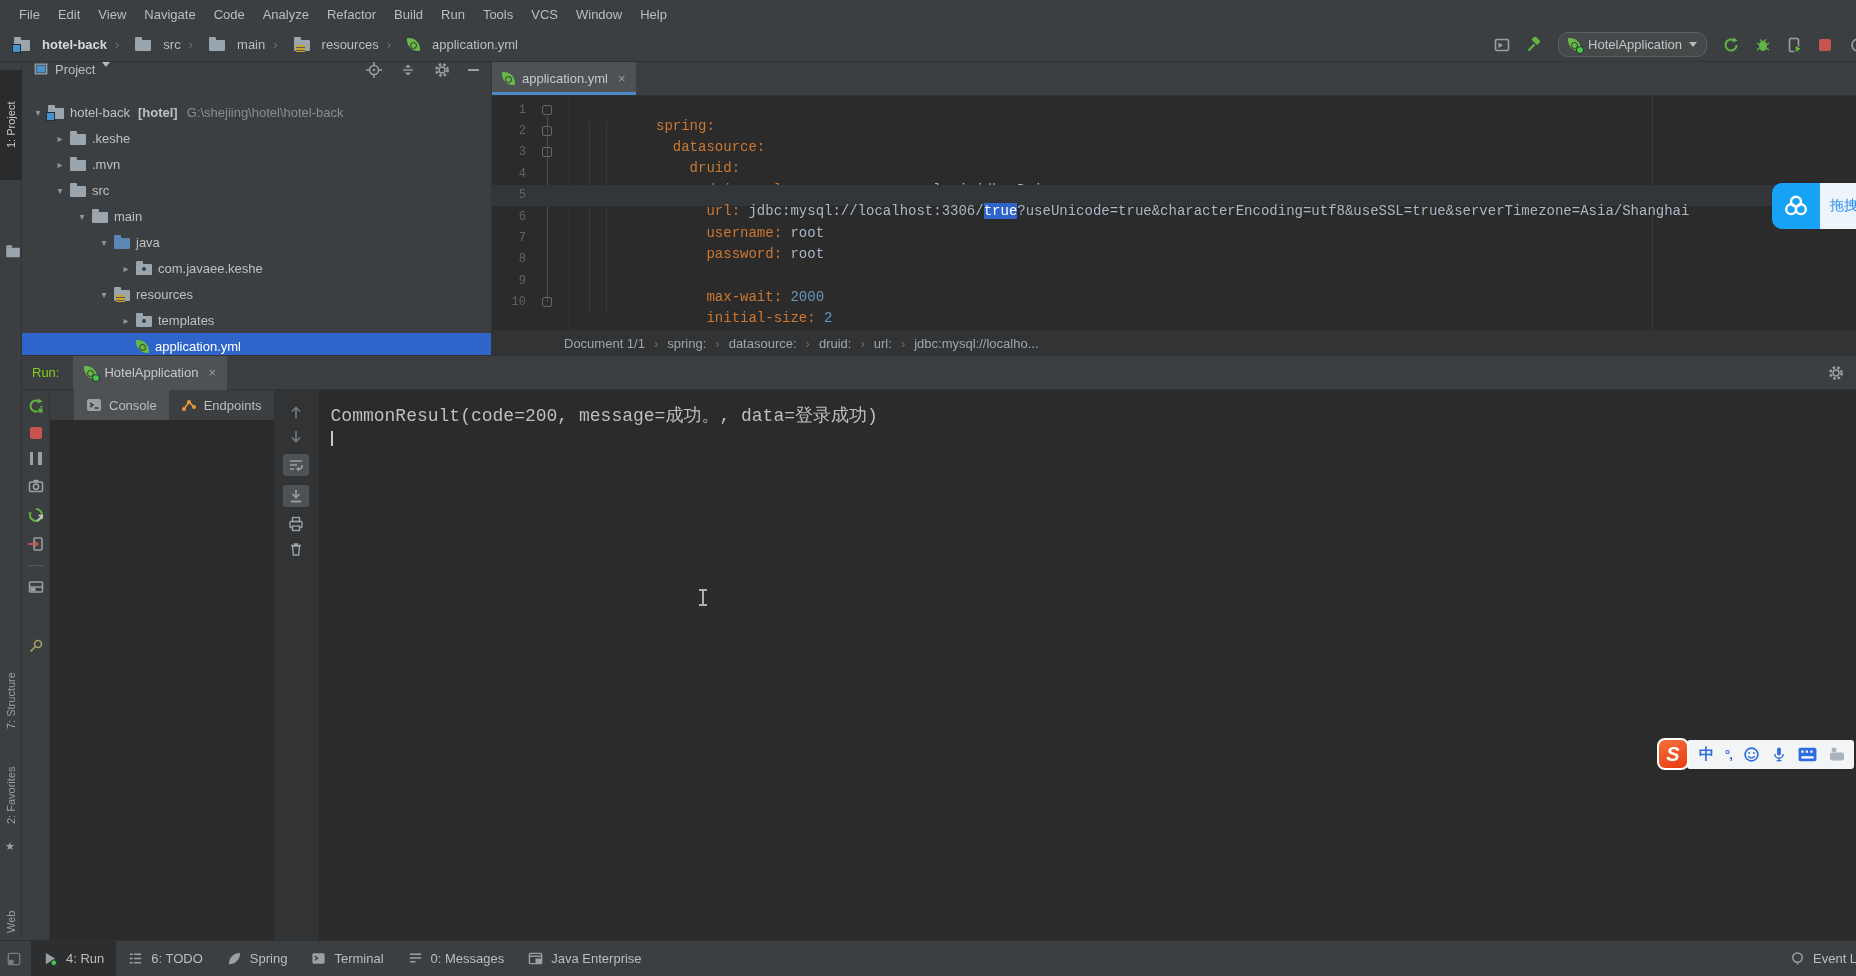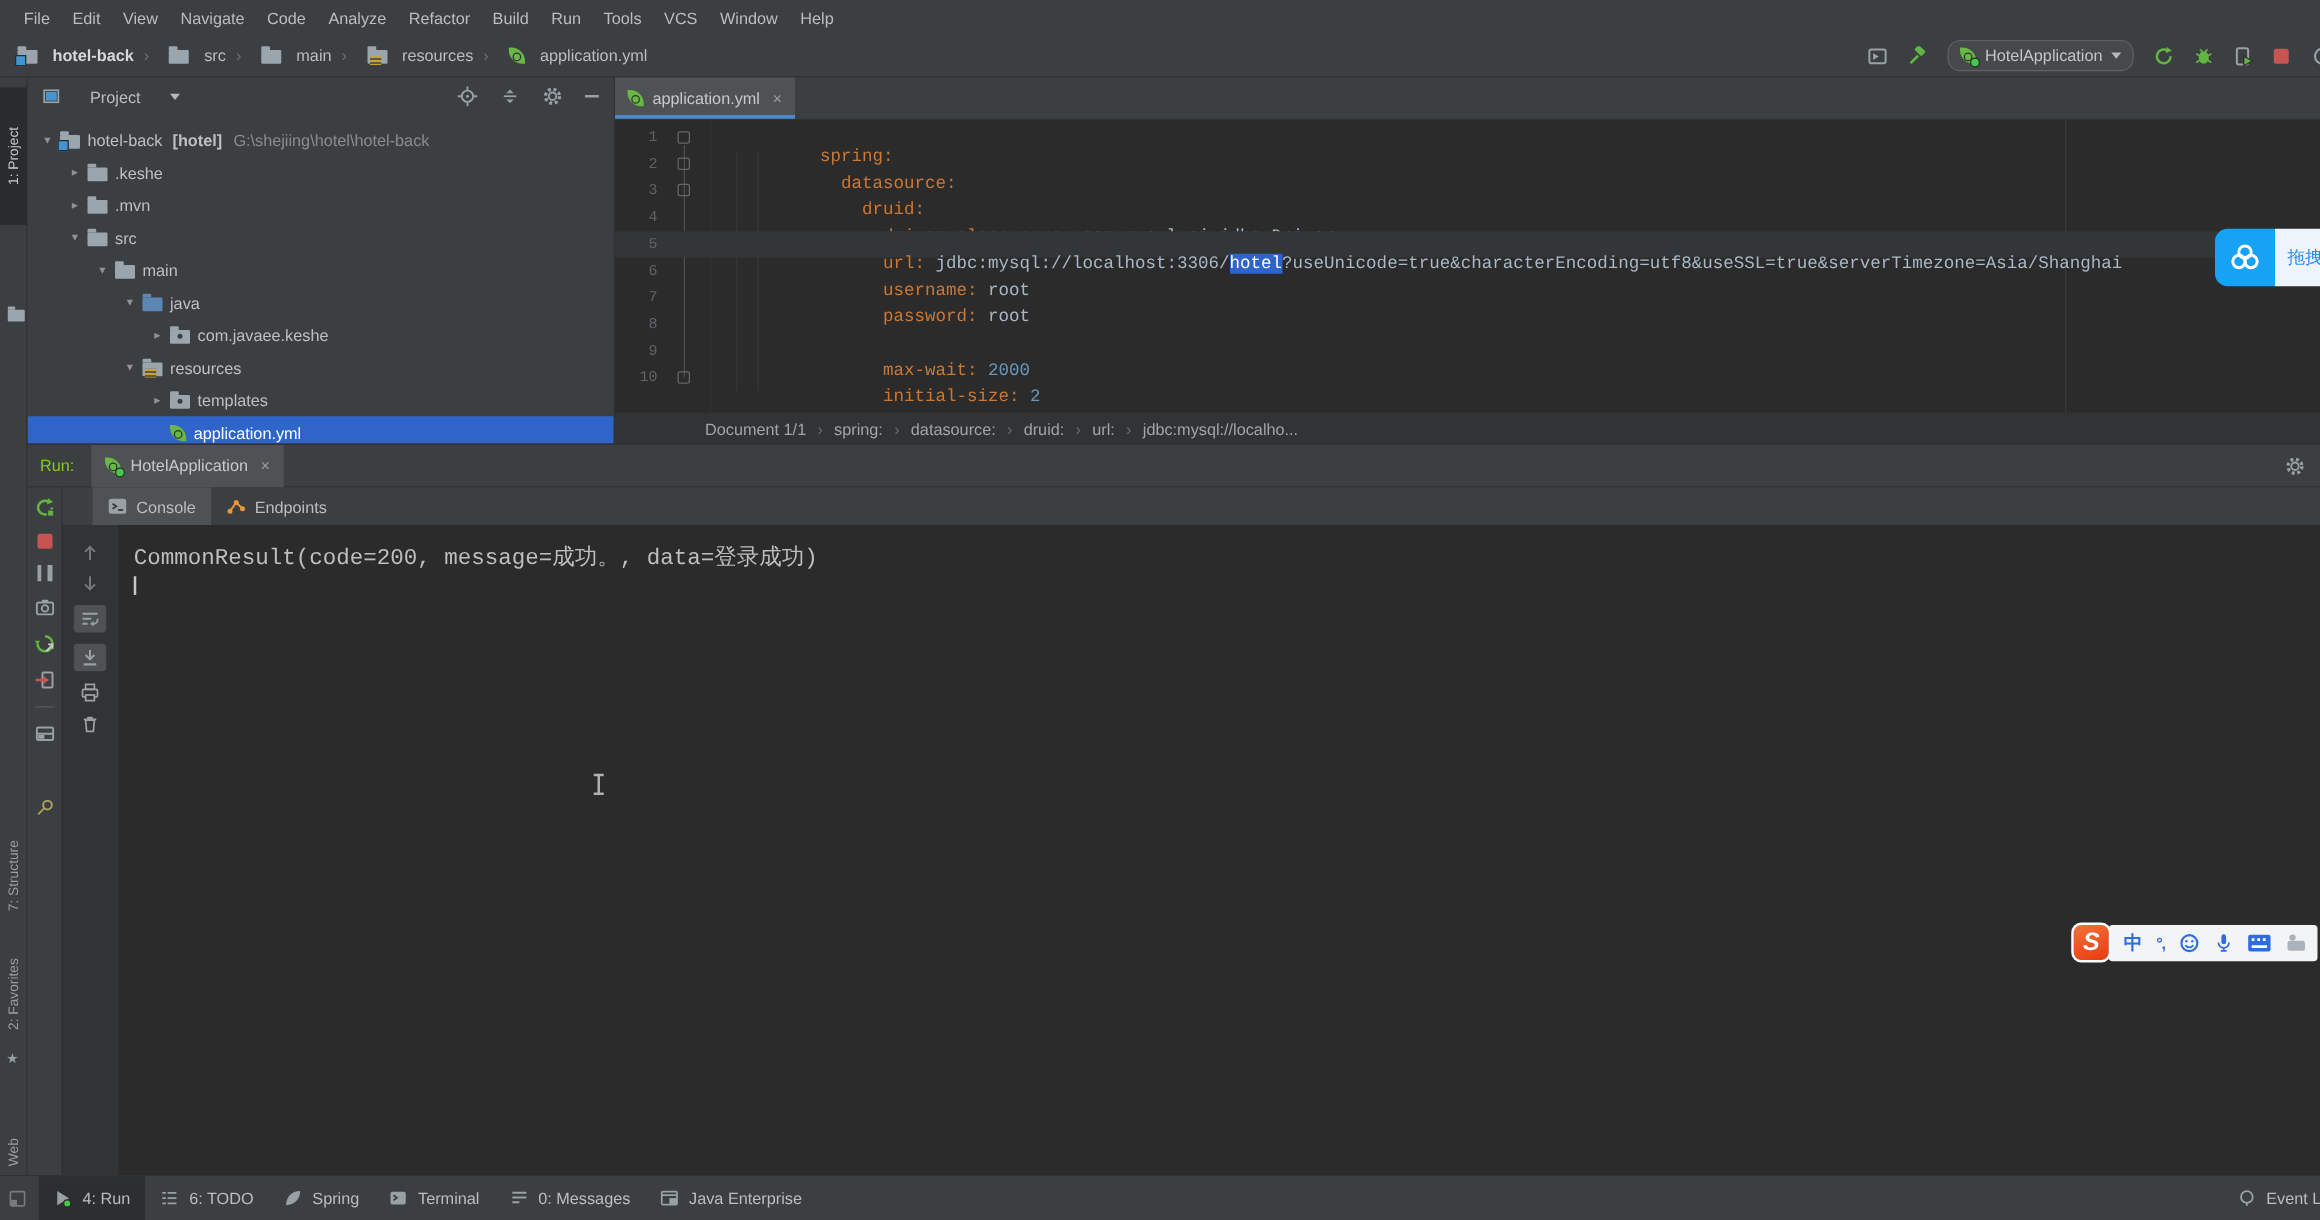--- a/index.html
+++ b/index.html
@@ -23,21 +23,21 @@
 .edge-clip{margin-right:-7px}
 
 
 #left-stripe{position:absolute;left:0;top:62px;width:22px;height:878px;background:#3c3f41;border-right:1px solid #323232}
 .vlabel{position:absolute;left:0;width:22px;writing-mode:vertical-rl;transform:rotate(180deg);font-size:11px;color:#9b9ea1;display:flex;align-items:center;justify-content:center;padding:6px 0}
 .vlabel.active{background:#2a2b2c;color:#c7c9cb}
 .stripe-star{position:absolute;left:5px;color:#9aa0a3;font-size:11px}
 
 
 #project-panel{position:absolute;left:22px;top:62px;width:470px;height:293px;background:#3c3f41;border-right:1px solid #323232;overflow:hidden}
-.pp-header{height:30px;display:flex;align-items:center;gap:24px;padding:0 12px}
+.pp-header{height:30px;display:flex;align-items:flex-start;gap:7px;padding:0 12px}
 .pp-title{color:#bbbdbf}
 .pp-icons{margin-left:auto;display:flex;align-items:center;gap:18px}
 .tree{position:absolute;left:0;right:0;top:30px;bottom:0;overflow:hidden;padding-top:7px}
 .trow{height:26px;display:flex;align-items:center;white-space:nowrap}
 .trow.selected{background:#2F65CA}
 .trow.selected .tname{color:#fff}
 .ind0{padding-left:8px}.ind1{padding-left:30px}.ind2{padding-left:52px}.ind3{padding-left:74px}.ind4{padding-left:96px}
 .arrow{width:16px;flex:none;text-align:center;font-size:10px;color:#8f9397}
 .ticon{width:17px;height:13px;position:relative;flex:none;margin:0 6px 0 2px}
 .tname{color:#bdc0c3}
@@ -84,21 +84,21 @@
 
 #run-panel{position:absolute;left:22px;top:355px;width:1834px;height:585px;background:#2b2b2b;border-top:1px solid #323232}
 .rp-header{height:34px;background:#3c3f41;border-bottom:1px solid #323232;display:flex;align-items:center}
 .rp-label{padding:0 14px 0 10px;color:#84cc16}
 .rp-tab{height:34px;display:flex;align-items:center;gap:7px;padding:0 11px;background:#4e5254;color:#c7c9cb}
 .rp-close{color:#9a9ea2;margin-left:3px}
 .rp-gear{margin-left:auto;margin-right:12px}
 .rp-body{position:absolute;left:0;right:0;top:34px;bottom:0;display:flex}
 .rp-outer{width:28px;flex:none;background:#3c3f41;border-right:1px solid #323232;display:flex;flex-direction:column;align-items:center;padding-top:8px;gap:13px}
 .rp-divider{width:16px;height:1px;background:#55595c}
-.rp-inner{flex:1;display:flex;flex-direction:column;min-width:0}
+.rp-inner{flex:1;display:flex;flex-direction:row;min-width:0}
 .rp-tabs{height:30px;flex:none;background:#3c3f41;display:flex;align-items:center;padding-left:24px}
 .vtab{height:30px;display:flex;align-items:center;gap:7px;padding:0 12px;color:#bbbdbf}
 .vtab.active{background:#4e5254}
 .rp-main{flex:1;display:flex;min-height:0}
 .rp-ctoolbar{width:45px;flex:none;background:#313335;border-right:1px solid #323232;display:flex;flex-direction:column;align-items:center;padding-top:14px;gap:9px}
 .tgl{background:#4e5254;border-radius:3px;padding:3px 5px}
 .console{flex:1;position:relative;background:#2b2b2b;padding:13px 0 0 12px;font-family:"Liberation Mono","DejaVu Sans Mono",monospace;font-size:18px;color:#bcbec0}
 .console-caret{width:2px;height:15px;background:#c8c8c8;margin-top:4px}
 .ibeam{position:absolute;left:383px;top:200px;width:2px;height:15px;background:#aeb0b2}
 .ibeam::before,.ibeam::after{content:"";position:absolute;left:-3px;width:8px;height:2px;background:#aeb0b2}
@@ -370,21 +370,21 @@
           <span class="fold"></span>
           <span class="code-text">
             
           <span class="key">      driver-class-name:</span><span class="value"> com.mysql.cj.jdbc.Driver</span></span>
         </div>
         <div class="code-line current">
           <span class="lnum">5</span>
           <span class="fold"></span>
           <span class="code-text">
             
-          <span class="key">      url:</span><span class="value"> jdbc:mysql://localhost:3306/</span><span class="sel">hotel</span><span class="value">?useUnicode=true&amp;characterEncoding=utf8&amp;useSSL=true&amp;serverTimezone=Asia/Shanghai</span></span>
+          <span class="key">      url:</span><span class="value"> jdbc:mysql://localhost:3306/</span><span class="sel">true</span><span class="value">?useUnicode=true&amp;characterEncoding=utf8&amp;useSSL=true&amp;serverTimezone=Asia/Shanghai</span></span>
         </div>
         <div class="code-line">
           <span class="lnum">6</span>
           <span class="fold"></span>
           <span class="code-text">
             
           <span class="key">      username:</span><span class="value"> root</span></span>
         </div>
         <div class="code-line">
           <span class="lnum">7</span>

